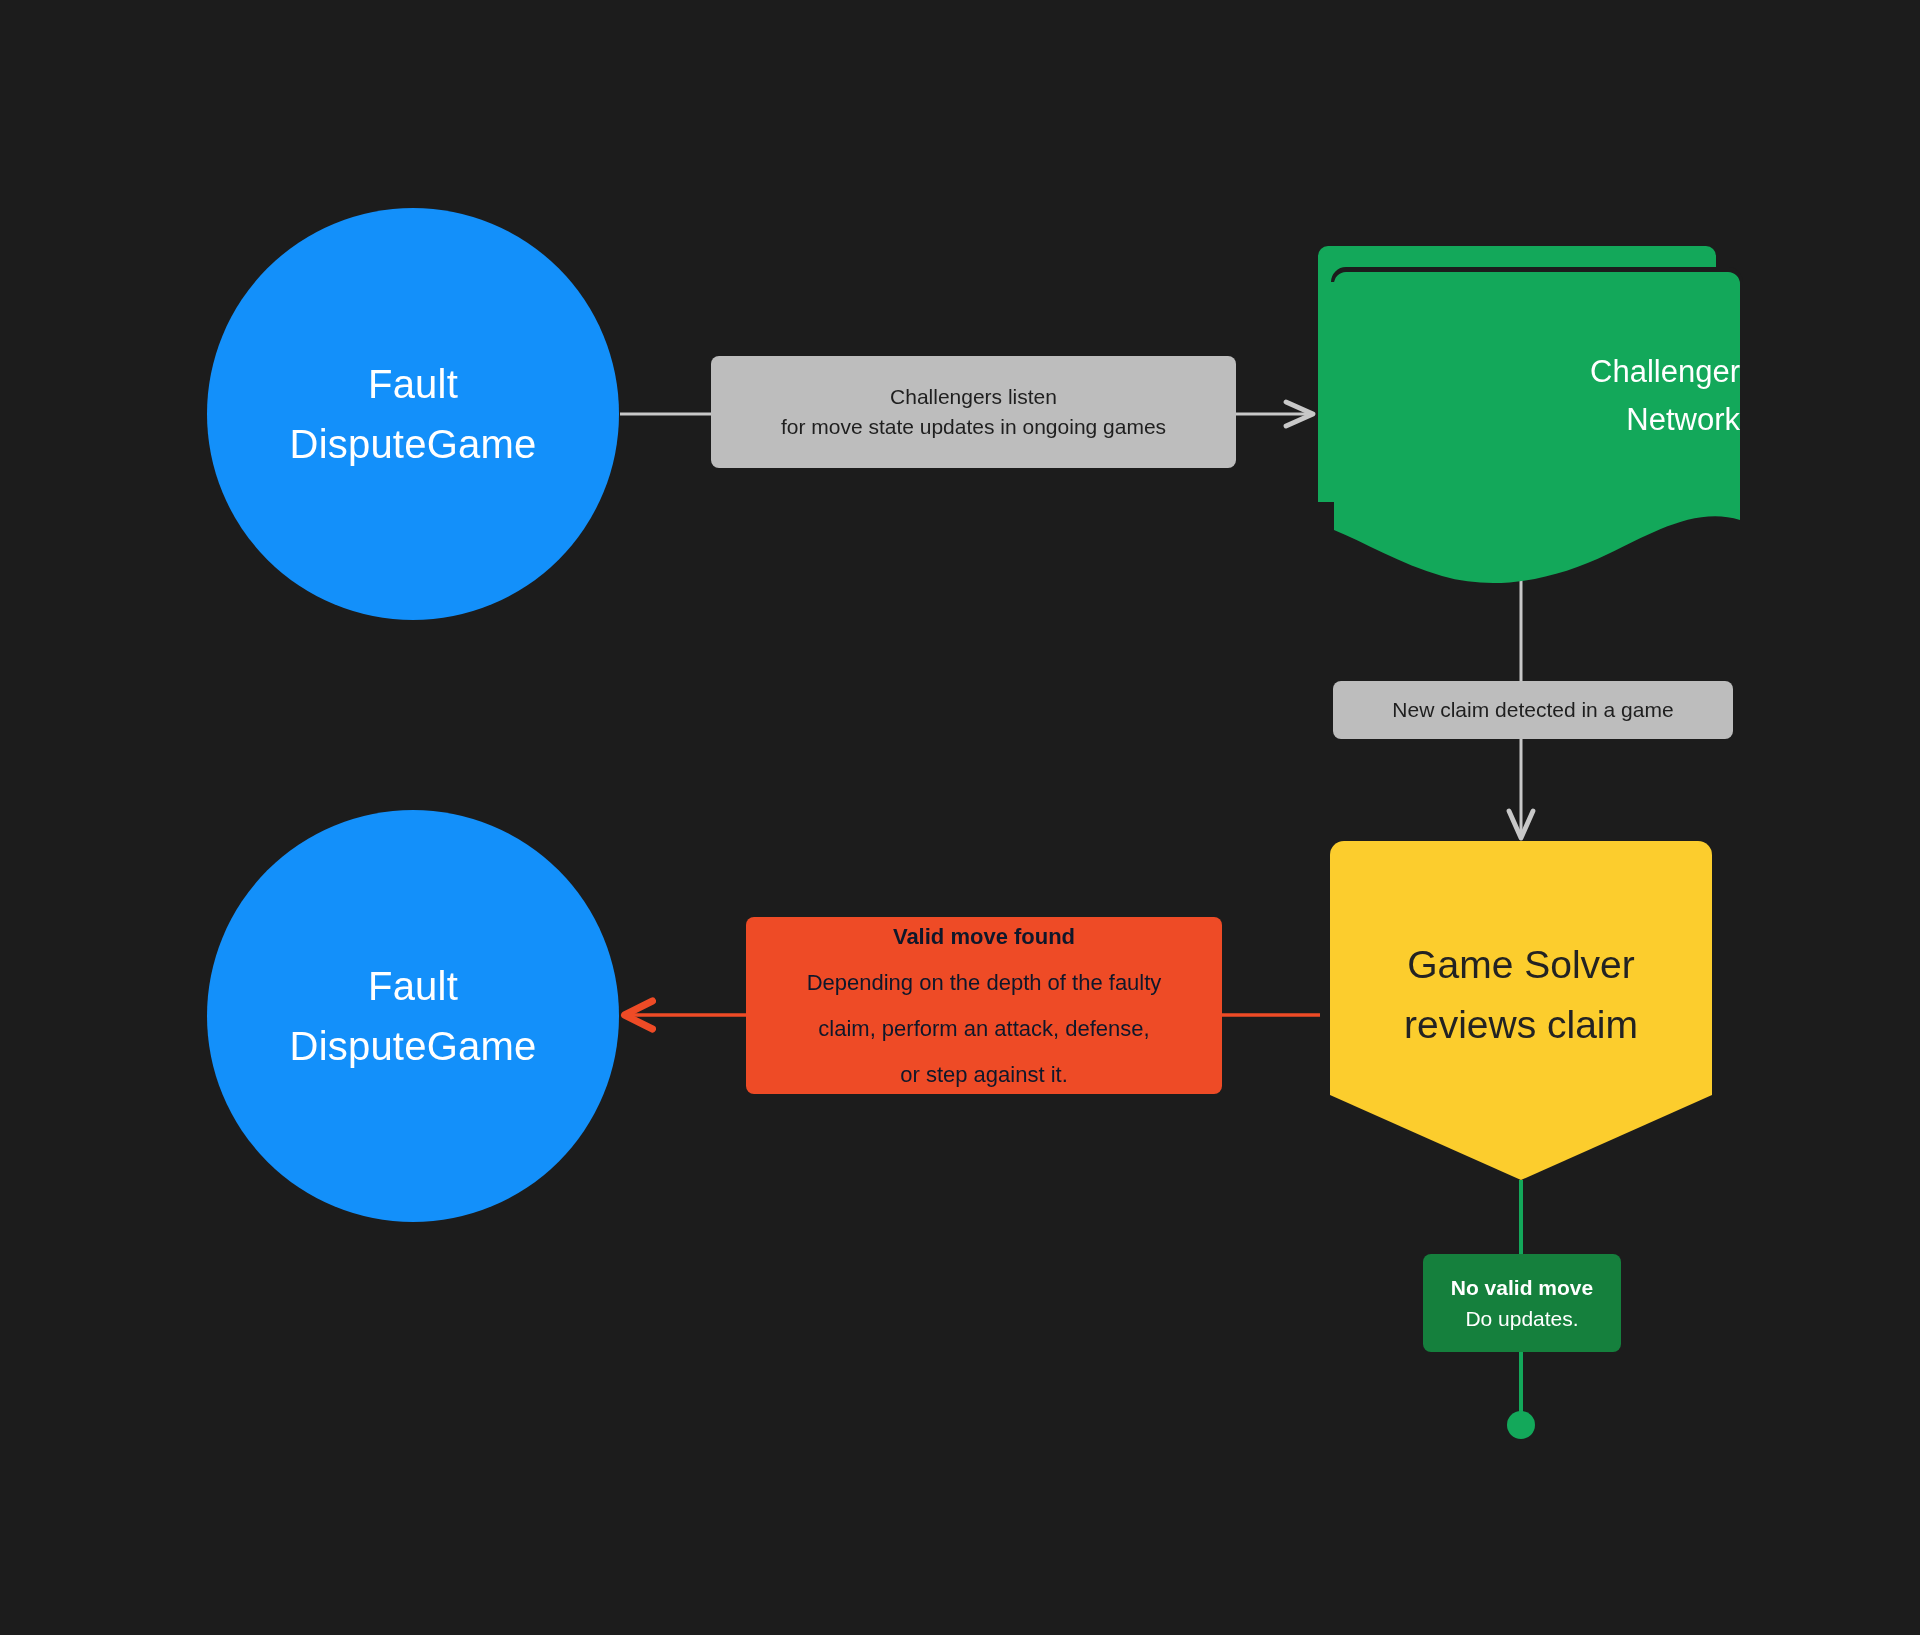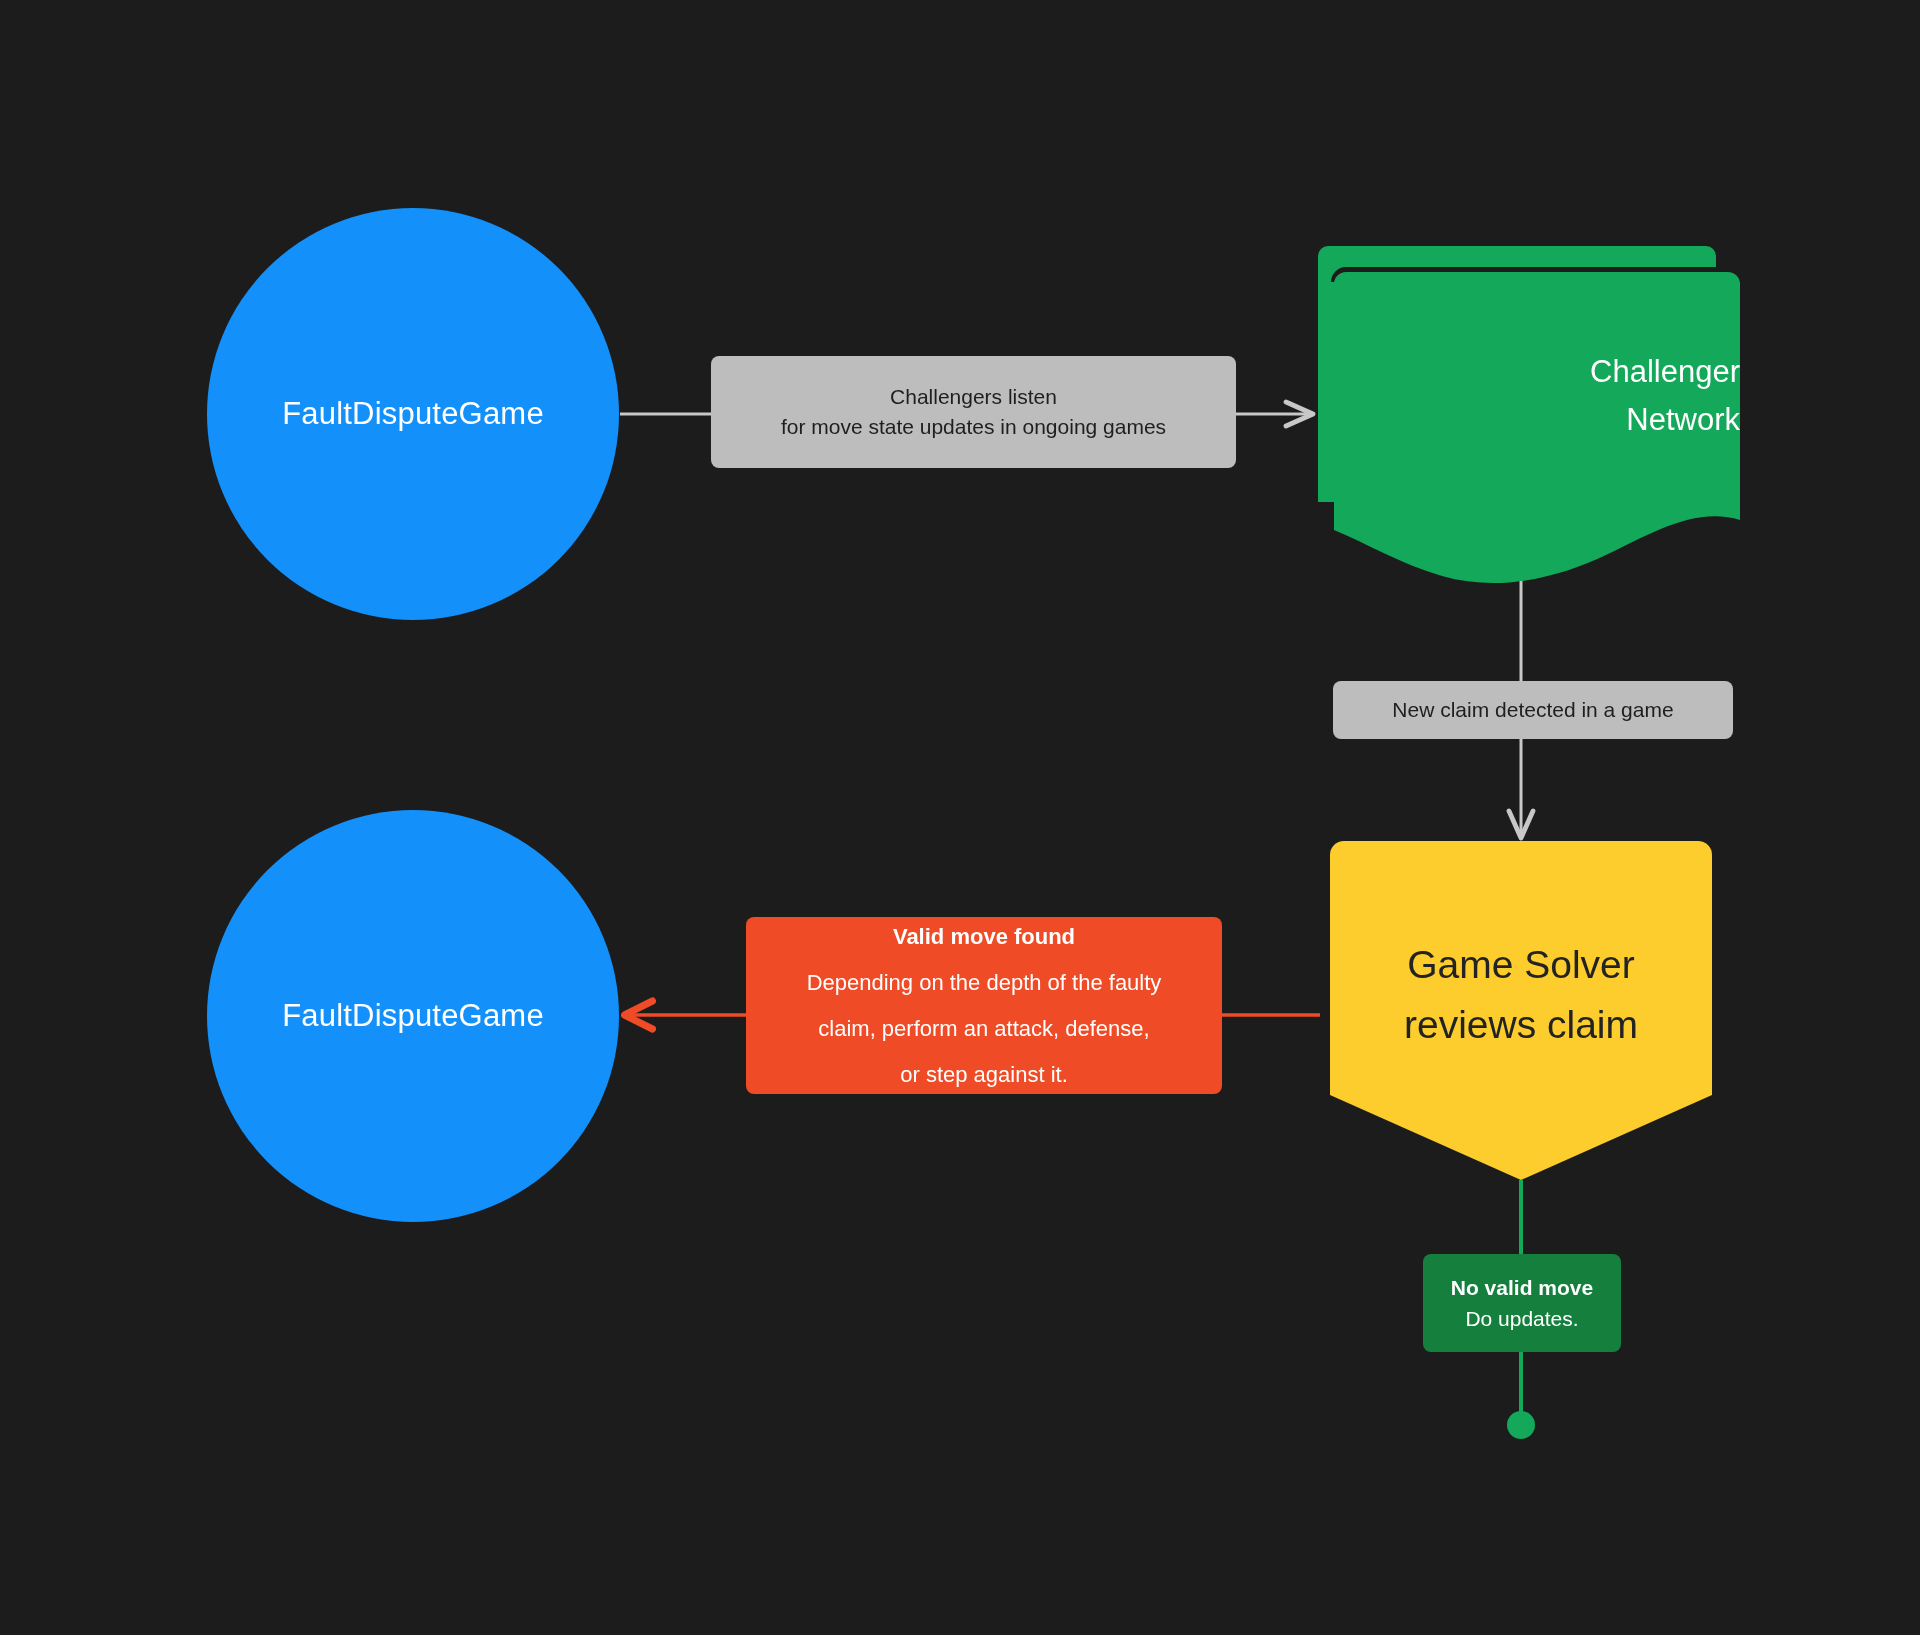--- a/index.html
+++ b/index.html
@@ -12,25 +12,25 @@
     width: 1920px;
     height: 1635px;
     background: #1c1c1c;
     font-family: "Liberation Sans", sans-serif;
     overflow: hidden;
   }
   .node-circle {
     position: absolute;
     border-radius: 50%;
     display: flex;
-    flex-direction: row;
+    flex-direction: column;
     align-items: center;
     justify-content: center;
     color: #ffffff;
-    font-size: 31px;
+    font-size: 40px;
     line-height: 1.5;
     text-align: center;
     letter-spacing: 0.2px;
   }
   .node-circle .ln { display: block; }
 
   .edge-label {
     position: absolute;
     border-radius: 8px;
     display: flex;
@@ -43,21 +43,21 @@
   }
   .edge-label.grey {
     background: #bdbdbd;
     color: #1f1f1f;
     font-size: 21px;
     line-height: 1.45;
     padding: 10px 22px;
   }
   .edge-label.orange {
     background: #ee4b26;
-    color: #ffffff;
+    color: #0f172a;
     font-size: 22px;
     line-height: 1.5;
     padding: 14px 34px;
     gap: 13px;
   }
   .edge-label.green {
     background: #15803d;
     color: #ffffff;
     font-size: 21px;
     line-height: 1.5;

